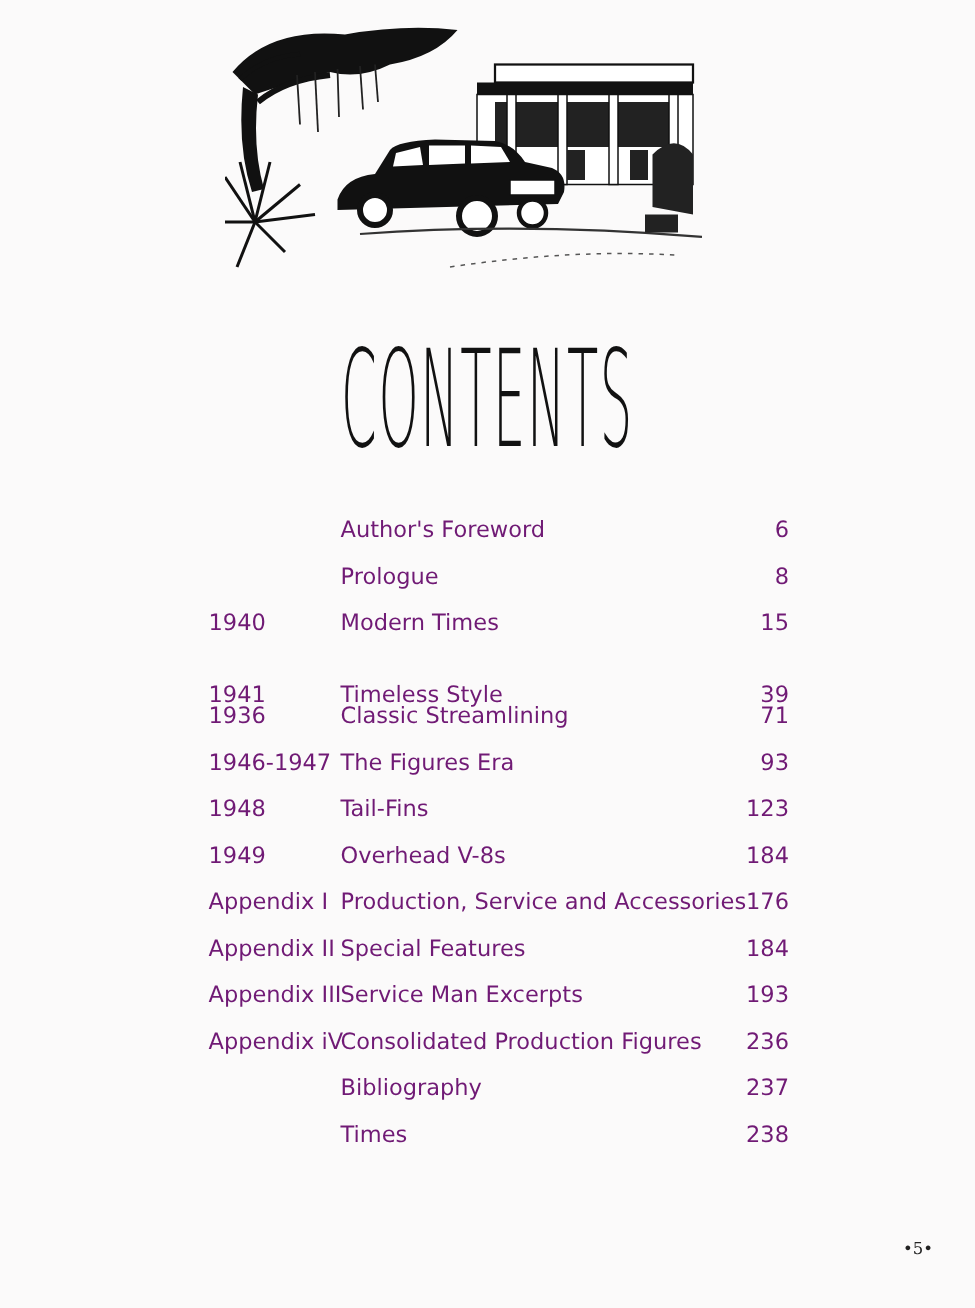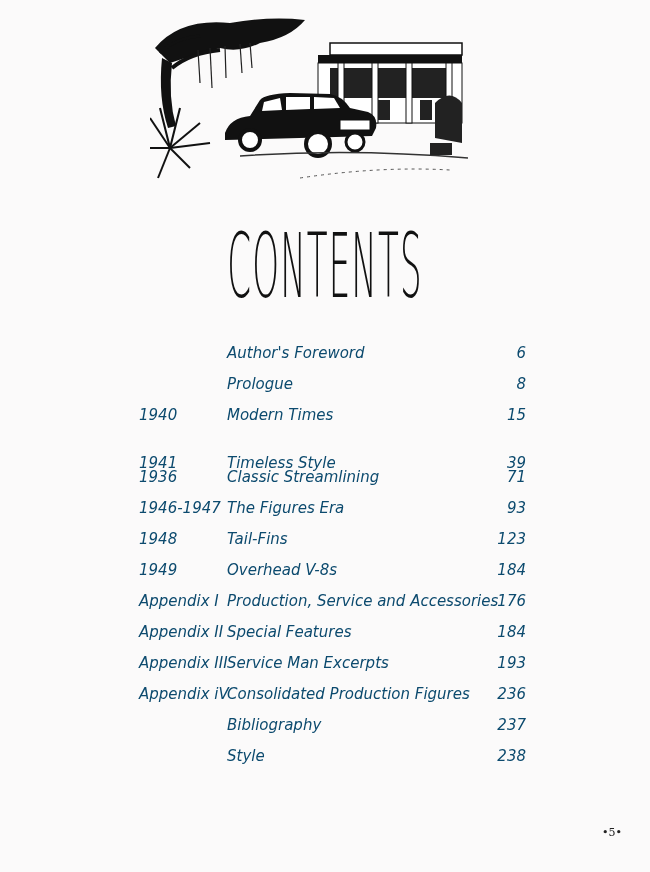--- a/index.html
+++ b/index.html
@@ -21,21 +21,21 @@
     font-size: 62px;
     letter-spacing: 2px;
     color: #111;
     transform: scaleX(0.55) scaleY(1.45);
     transform-origin: center top;
     line-height: 1;
   }
   .toc { position: absolute; left: 0; top: 344px; width: 650px; }
   .row {
     position: absolute; left: 0; width: 650px; height: 24px;
-    font-style: italic; font-size: 15px; color: #0c4a6e;
+    font-size: 15px; color: #701a75;
   }
   .row .label { position: absolute; left: 92px; top: 0; margin-left: 47px; }
   .row .entry { position: absolute; left: 227px; top: 0; }
   .row .page { position: absolute; right: 124px; top: 0; text-align: right; }
   .folio {
     position: absolute; left: 602px; top: 826px;
     font-family: "DejaVu Serif", serif; font-size: 11px; color: #222;
   }
 </style>
 </head>
@@ -162,18 +162,18 @@
       <span class="entry">Consolidated Production Figures</span>
       <span class="page">236</span>
     </div>
   <div class="row" style="top:372px">
       <span class="label"></span>
       <span class="entry">Bibliography</span>
       <span class="page">237</span>
     </div>
   <div class="row" style="top:403px">
       <span class="label"></span>
-      <span class="entry">Style</span>
+      <span class="entry">Times</span>
       <span class="page">238</span>
     </div>
 </div>
 
 <div class="folio">•5•</div>
 
 </body></html>

